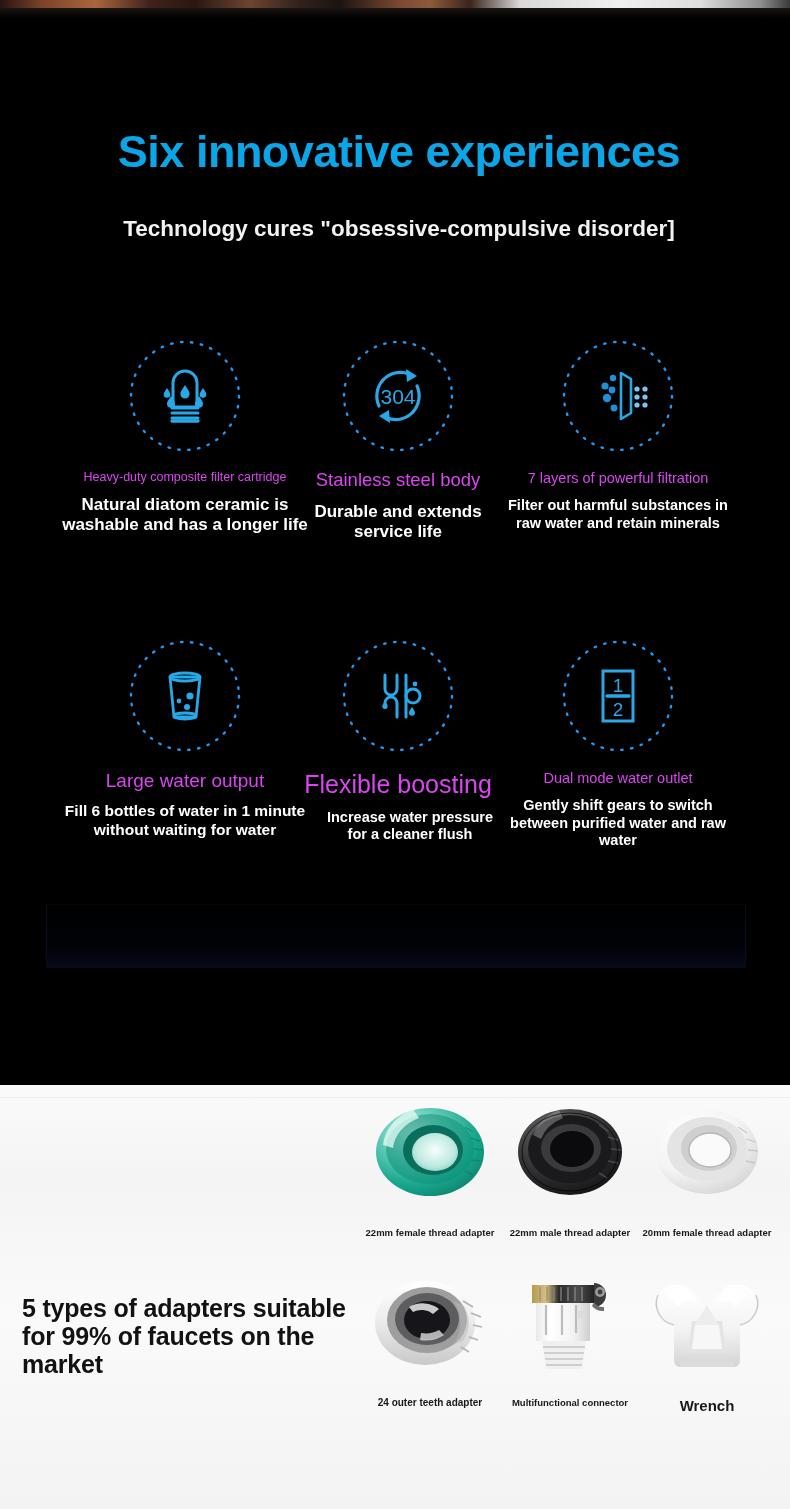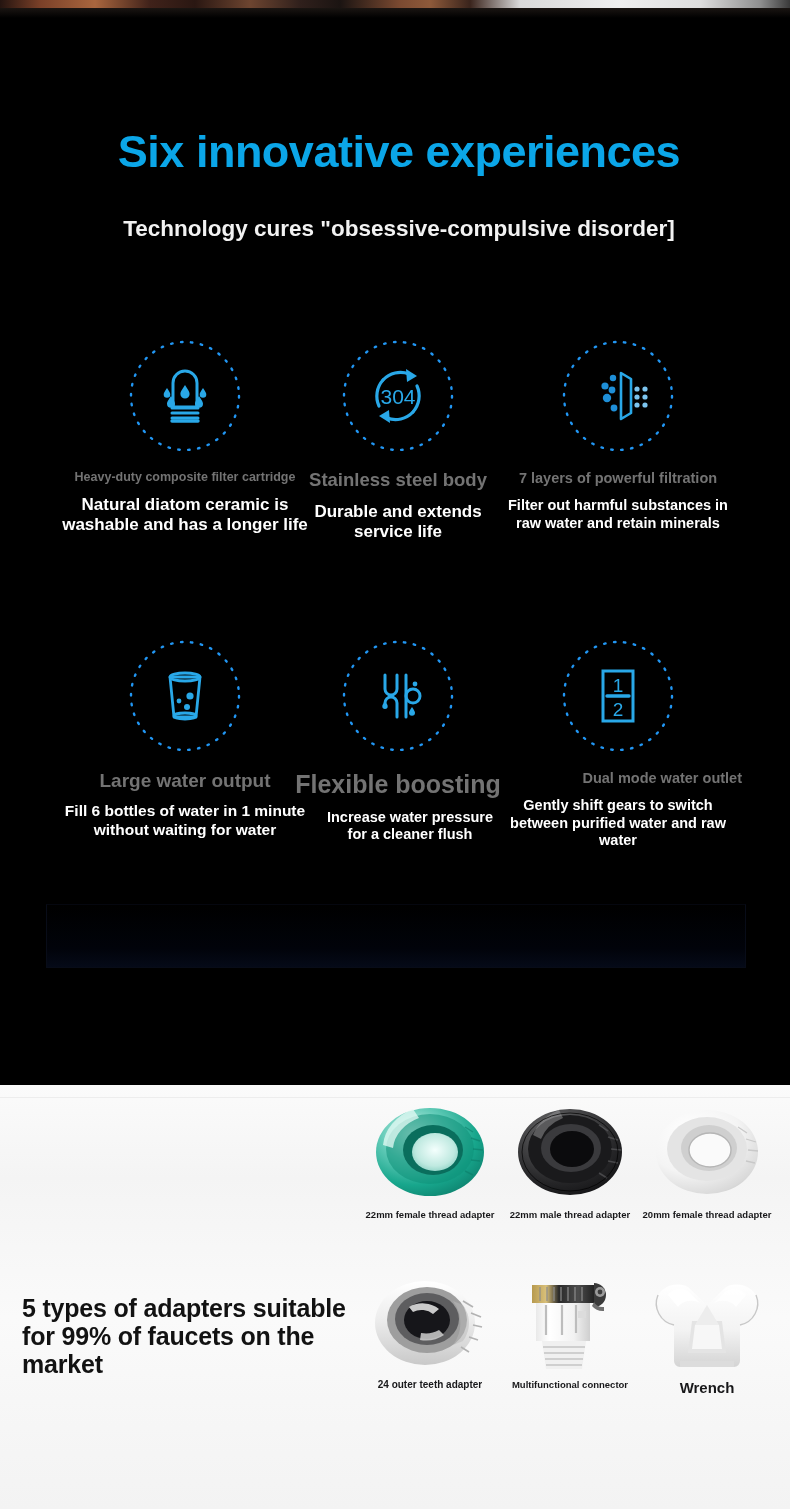--- a/index.html
+++ b/index.html
@@ -105,22 +105,22 @@
   }
   .icon-ring .glyph {
     position: absolute;
     left: 50%; top: 50%;
     transform: translate(-50%, -50%);
     width: 66px;
     height: 66px;
   }
 
   .feat-title {
-    color: #737373;
-    font-weight: bold;
+    color: #d946ef;
+    font-weight: normal;
     line-height: 1.12;
     margin-top: 16px;
   }
   .feat-desc {
     color: #ffffff;
     font-weight: bold;
     line-height: 1.2;
     margin-top: 11px;
   }
 
@@ -129,21 +129,21 @@
   .fc-0 .feat-desc  { font-size: 17px; }
   .fc-1 .feat-title { font-size: 18.5px; }
   .fc-1 .feat-desc  { font-size: 17px; }
   .fc-2 .feat-title { font-size: 14.5px; }
   .fc-2 .feat-desc  { font-size: 14.5px; }
 
   .row2 .fc-0 .feat-title { font-size: 19px; margin-top: 16px; }
   .row2 .fc-0 .feat-desc  { font-size: 15.5px; }
   .row2 .fc-1 .feat-title { font-size: 25px; }
   .row2 .fc-1 .feat-desc  { font-size: 14.5px; margin-left: 24px; }
-  .row2 .fc-2 .feat-title { font-size: 14.5px; text-align: right; }
+  .row2 .fc-2 .feat-title { font-size: 14.5px; }
   .row2 .fc-2 .feat-desc  { font-size: 14.5px; }
 
   
   .faint-panel {
     position: absolute;
     left: 42px;
     top: 886px;
     width: 698px;
     height: 62px;
     border: 1px solid #080c18;
@@ -203,21 +203,21 @@
     height: 100px;
     margin: 0 auto;
   }
   .adapter-photo svg { display: block; margin: 0 auto; }
 
   .adapter-label {
     color: #18181a;
     font-weight: bold;
     font-size: 9.5px;
     line-height: 1.25;
-    margin-top: 4px;
+    margin-top: 22px;
   }
   .adapter-label.big {
     font-size: 15px;
   }
   .adapter-label.wide { font-size: 10px; }
 </style>
 </head>
 <body>
 
 <div id="page">

